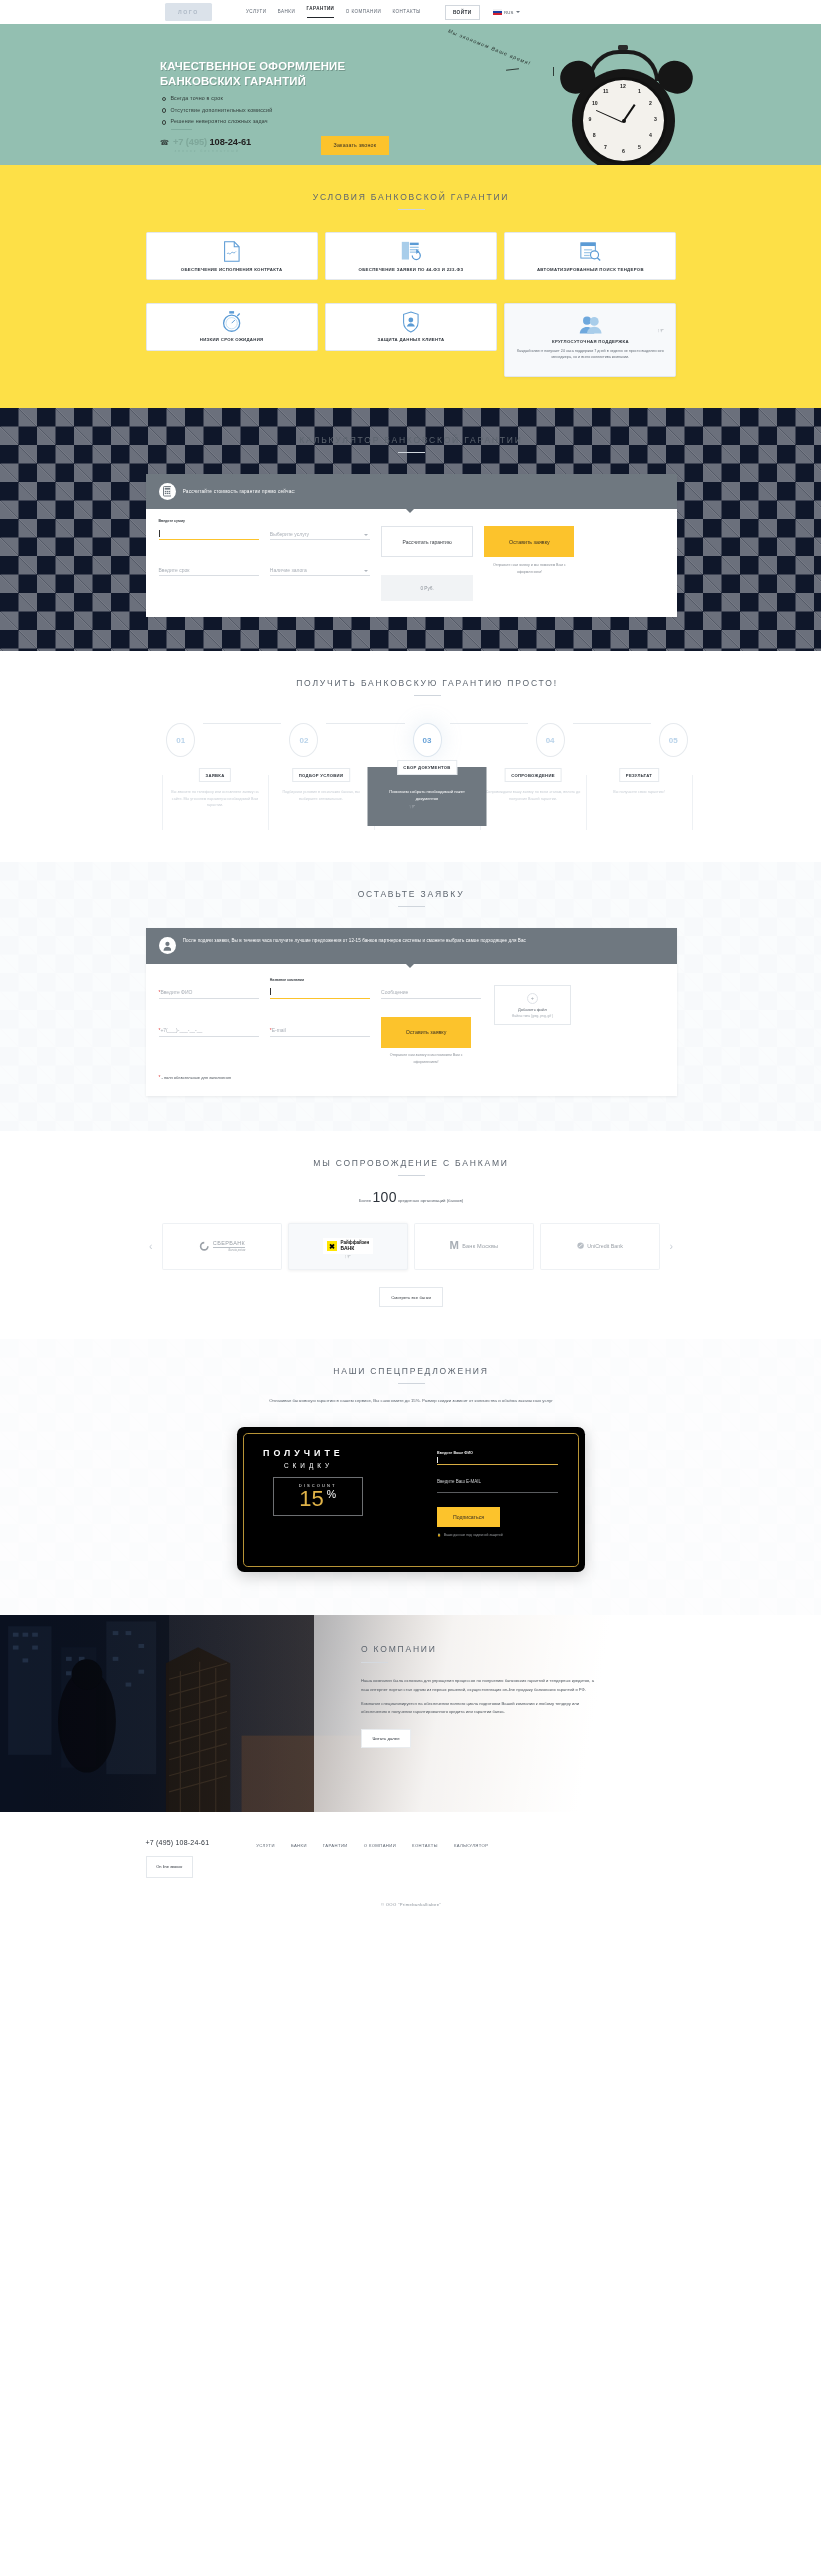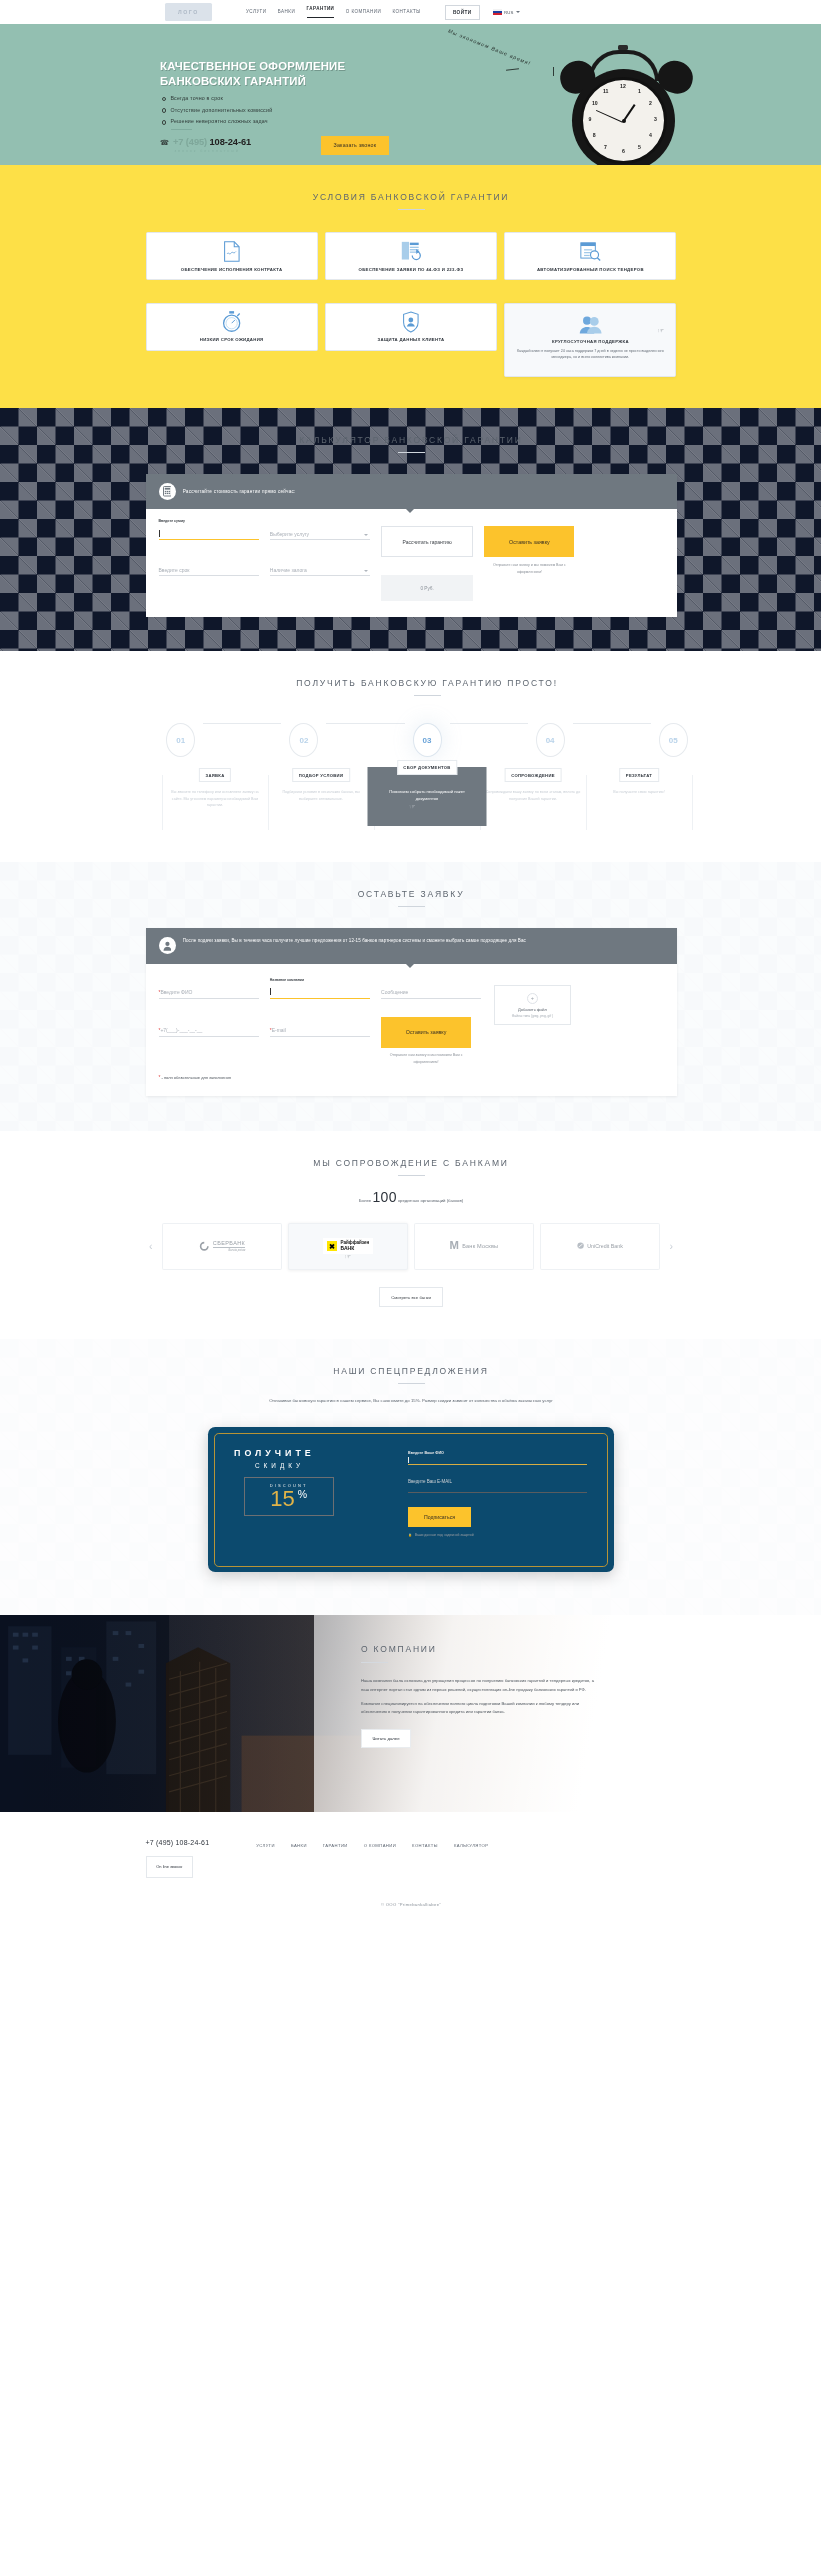--- a/index.html
+++ b/index.html
@@ -196,21 +196,21 @@
     display: flex; align-items: center; justify-content: center; cursor: pointer; position: relative;
   }
   .bank-card.hovered { background: #f7f9fb; box-shadow: 0 0.8px 3.2px rgba(0,0,0,.06); }
   .bank-logo { display: flex; align-items: center; gap: 3.2px; color: #9aa0a7; }
   .see-all { display: block; margin: 17.7px auto 0; border: 0.8px solid #e4e8ec; background: #fff; font-size: 4.3px; color: #3a3f45; padding: 6.4px 11.3px; cursor: pointer; }
 
   
   .offers-sec { background: #fbfcfd; padding-bottom: 43px; position: relative; overflow: hidden; }
   .offers-lead { text-align: center; font-size: 4.3px; line-height: 8px; color: #5d656f; margin-top: 13px; position: relative; z-index: 2; }
   .promo {
-    margin: 22.5px auto 0; width: 406px; height: 145px; background: #0c4a6e; border-radius: 7.2px;
+    margin: 22.5px auto 0; width: 348px; height: 145px; background: #000000; border-radius: 7.2px;
     position: relative; z-index: 2; display: flex; box-shadow: 0 4px 14.5px rgba(0,0,0,.2);
   }
   .promo:before { content:""; position:absolute; inset:5.6px; border:0.8px solid #b89436; border-radius: 4.8px; pointer-events:none; }
   .promo-left { width: 192px; padding: 21px 0 0 26px; }
   .promo-t1 { color: #fff; font-size: 8.9px; letter-spacing: 4px; font-weight: bold; }
   .promo-t2 { color: #fff; font-size: 6.4px; letter-spacing: 4px; margin-top: 4px; margin-left: 21px; }
   .disc-box { margin-top: 7.2px; width: 90px; height: 39px; border: 0.8px solid #6d6f72; display: flex; flex-direction: column; align-items: center; justify-content: center; margin-left: 9.7px; }
   .disc-l { color: #efefef; font-size: 4px; letter-spacing: 2.1px; }
   .disc-v { display: flex; align-items: flex-start; gap: 3.2px; }
   .disc-num { color: #e0b348; font-size: 22px; line-height: 22px; font-weight: 300; }

